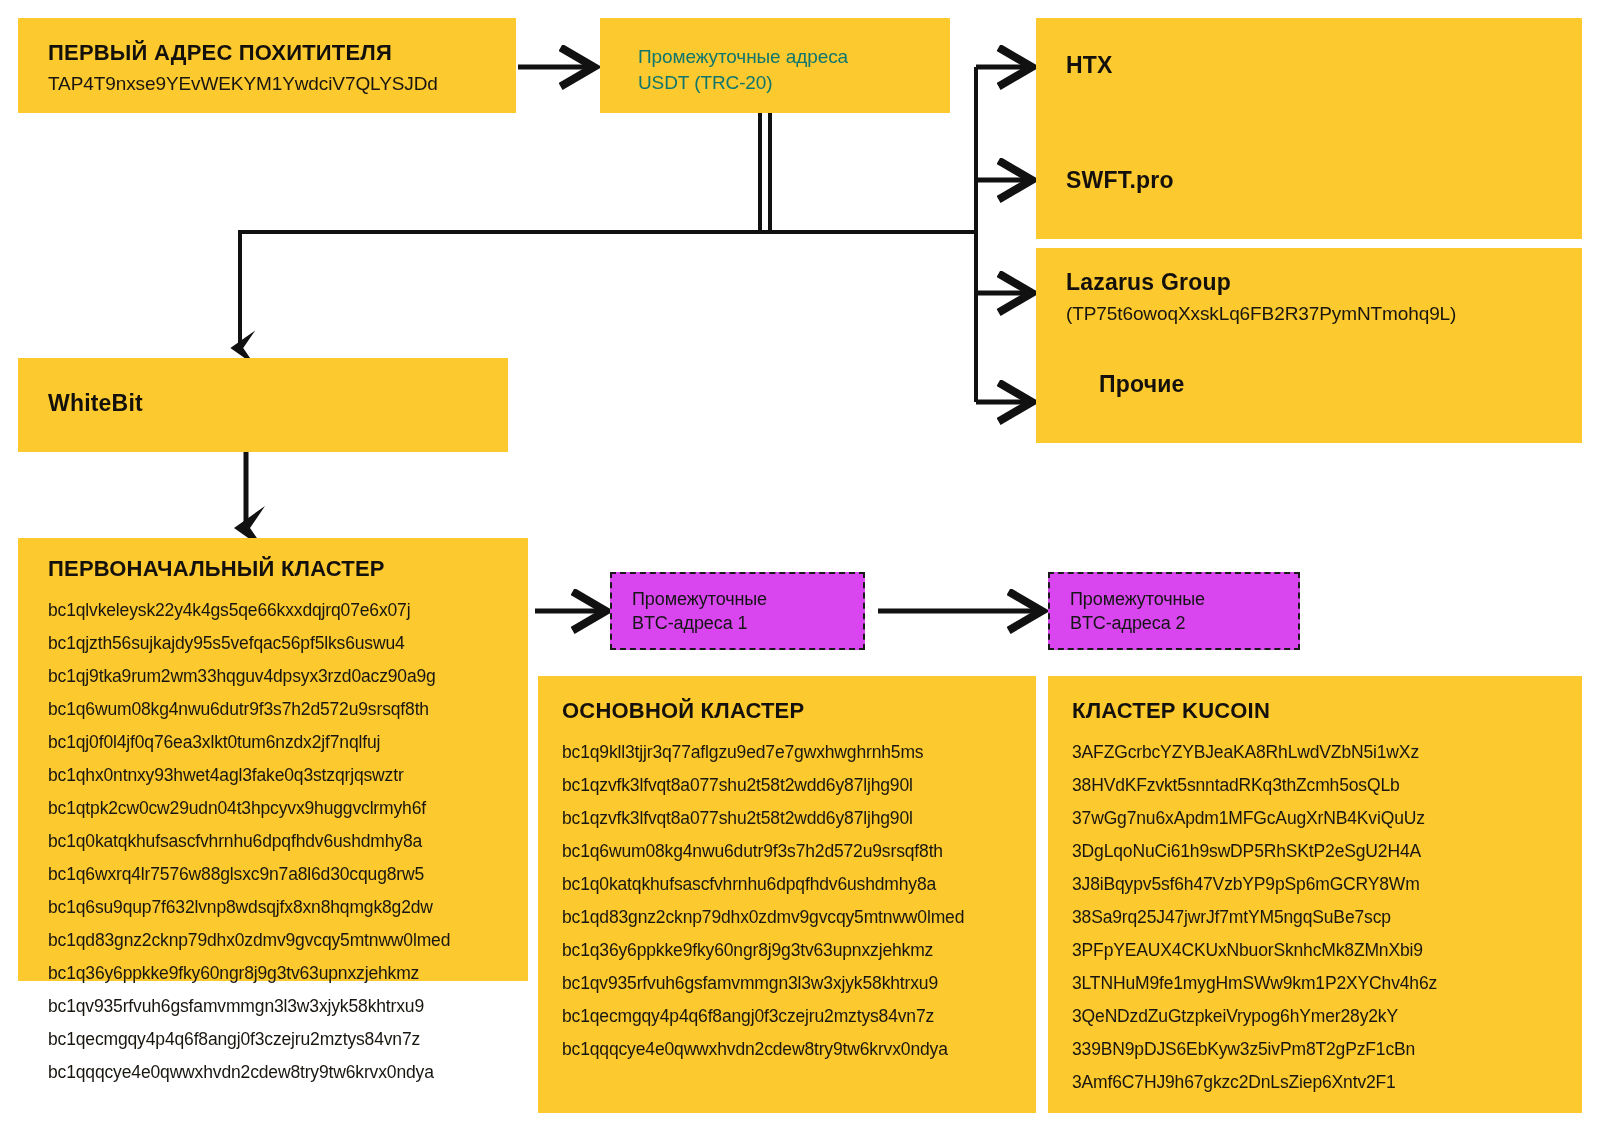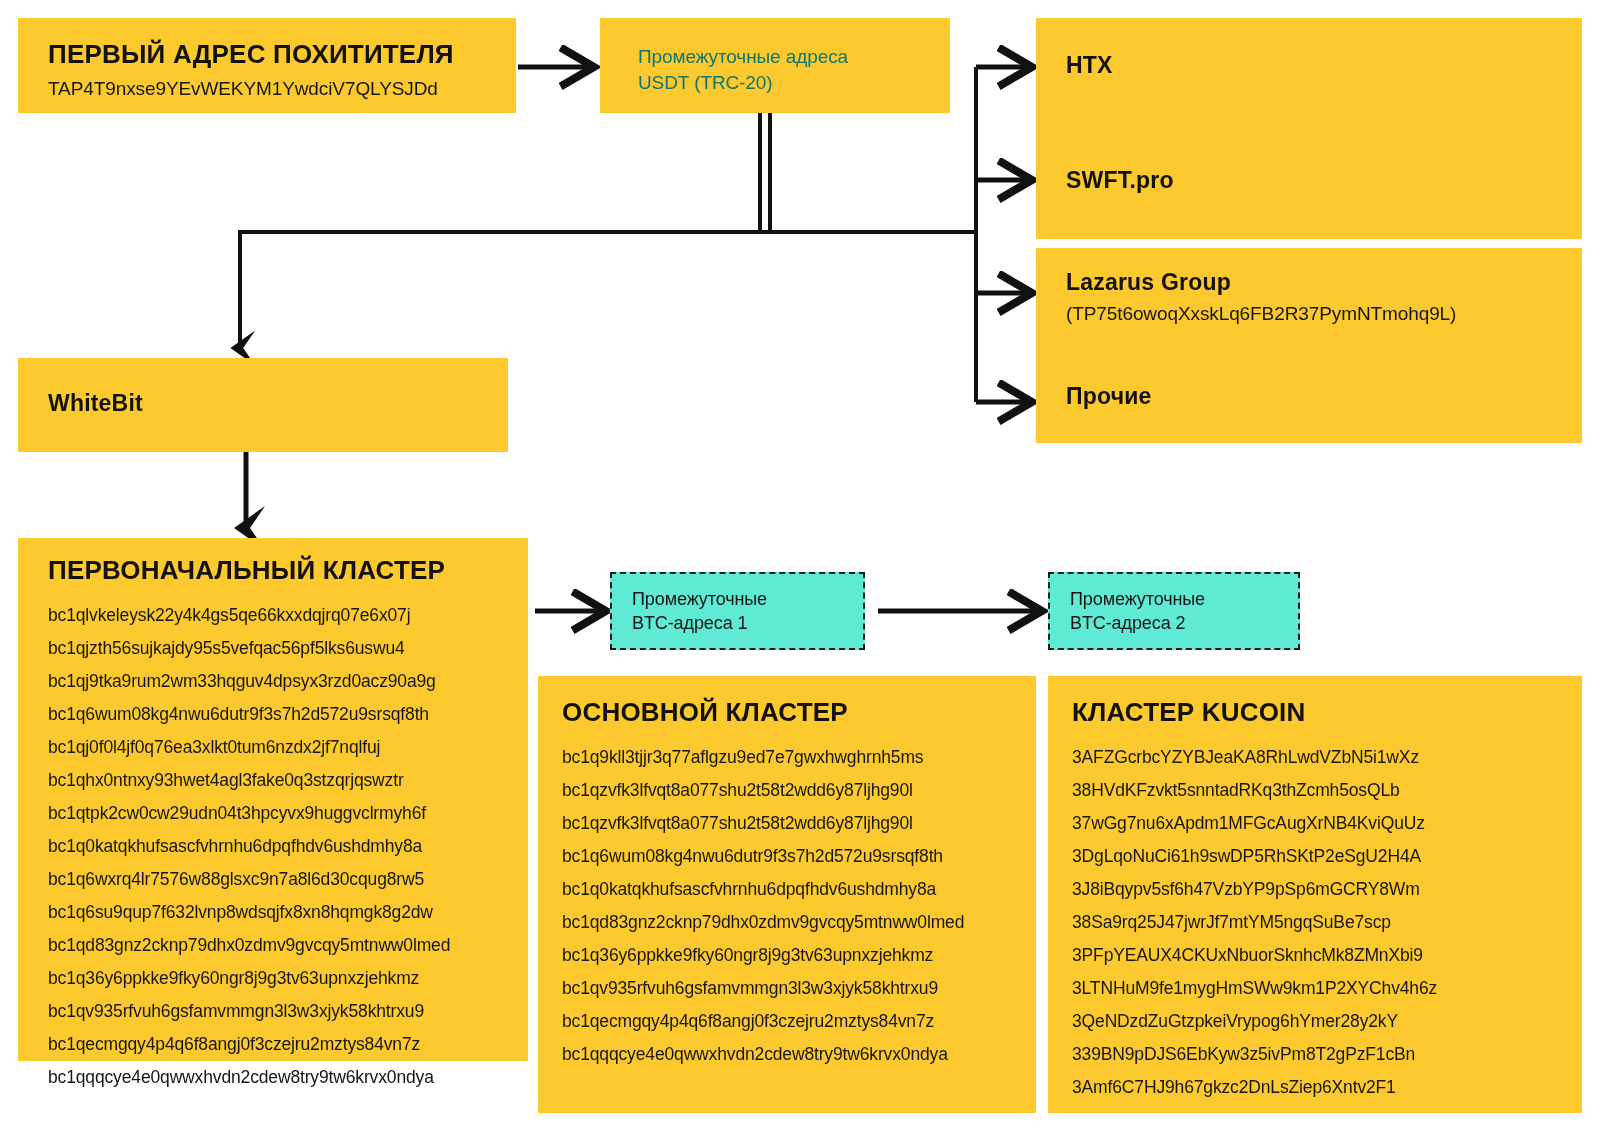--- a/index.html
+++ b/index.html
@@ -23,21 +23,21 @@
     background: #FCC92F;
     box-sizing: border-box;
     padding: 0;
   }
   .box-inner {
     position: absolute;
     left: 30px;
     right: 18px;
   }
   .title-xl {
-    font-size: 26px;
+    font-size: 22px;
     font-weight: bold;
     letter-spacing: 0.2px;
     color: #14110d;
     line-height: 1.15;
   }
   .title-lg {
     font-size: 23px;
     font-weight: bold;
     letter-spacing: 0.2px;
     color: #14110d;
@@ -69,21 +69,21 @@
     white-space: nowrap;
   }
   .addr-list.sp-left li { line-height: 33px; }
   .addr-list.sp-mid  li { line-height: 33px; }
   .addr-list.sp-right li { line-height: 33px; }
 
   .dashed-box {
     position: absolute;
     box-sizing: border-box;
     border: 2px dashed #1a1a1a;
-    background: #5eead4;
+    background: #d946ef;
     text-decoration: underline;
   }
   .dashed-box .dlabel {
     position: absolute;
     left: 20px;
     top: 50%;
     transform: translateY(-50%);
     font-size: 18px;
     line-height: 1.35;
     color: #151515;
@@ -181,32 +181,32 @@
   </div>
 
   <div class="box" style="left:1036px; top:248px; width:546px; height:122px;">
     <div class="box-inner" style="top:21px;">
       <div class="title-lg">Lazarus Group</div>
       <div class="subtext" style="margin-top:7px;">(TP75t6owoqXxskLq6FB2R37PymNTmohq9L)</div>
     </div>
   </div>
 
   <div class="box" style="left:1036px; top:363px; width:546px; height:80px;">
-    <div class="box-inner" style="top:20px;">
+    <div class="box-inner" style="top:8px;margin-left:33px;">
       <div class="title-lg">Прочие</div>
     </div>
   </div>
 
   <div class="box" style="left:18px; top:358px; width:490px; height:94px;">
     <div class="box-inner" style="top:32px;">
       <div class="title-lg">WhiteBit</div>
     </div>
   </div>
 
-  <div class="box" style="left:18px; top:538px; width:510px; height:523px;">
+  <div class="box" style="left:18px; top:538px; width:510px; height:443px;">
     <div class="box-inner" style="top:18px; left:30px;">
       <div class="title-xl">ПЕРВОНАЧАЛЬНЫЙ КЛАСТЕР</div>
       <ul class="addr-list sp-left" style="margin-top:13px;">
           <li>bc1qlvkeleysk22y4k4gs5qe66kxxdqjrq07e6x07j</li>
           <li>bc1qjzth56sujkajdy95s5vefqac56pf5lks6uswu4</li>
           <li>bc1qj9tka9rum2wm33hqguv4dpsyx3rzd0acz90a9g</li>
           <li>bc1q6wum08kg4nwu6dutr9f3s7h2d572u9srsqf8th</li>
           <li>bc1qj0f0l4jf0q76ea3xlkt0tum6nzdx2jf7nqlfuj</li>
           <li>bc1qhx0ntnxy93hwet4agl3fake0q3stzqrjqswztr</li>
           <li>bc1qtpk2cw0cw29udn04t3hpcyvx9huggvclrmyh6f</li>

